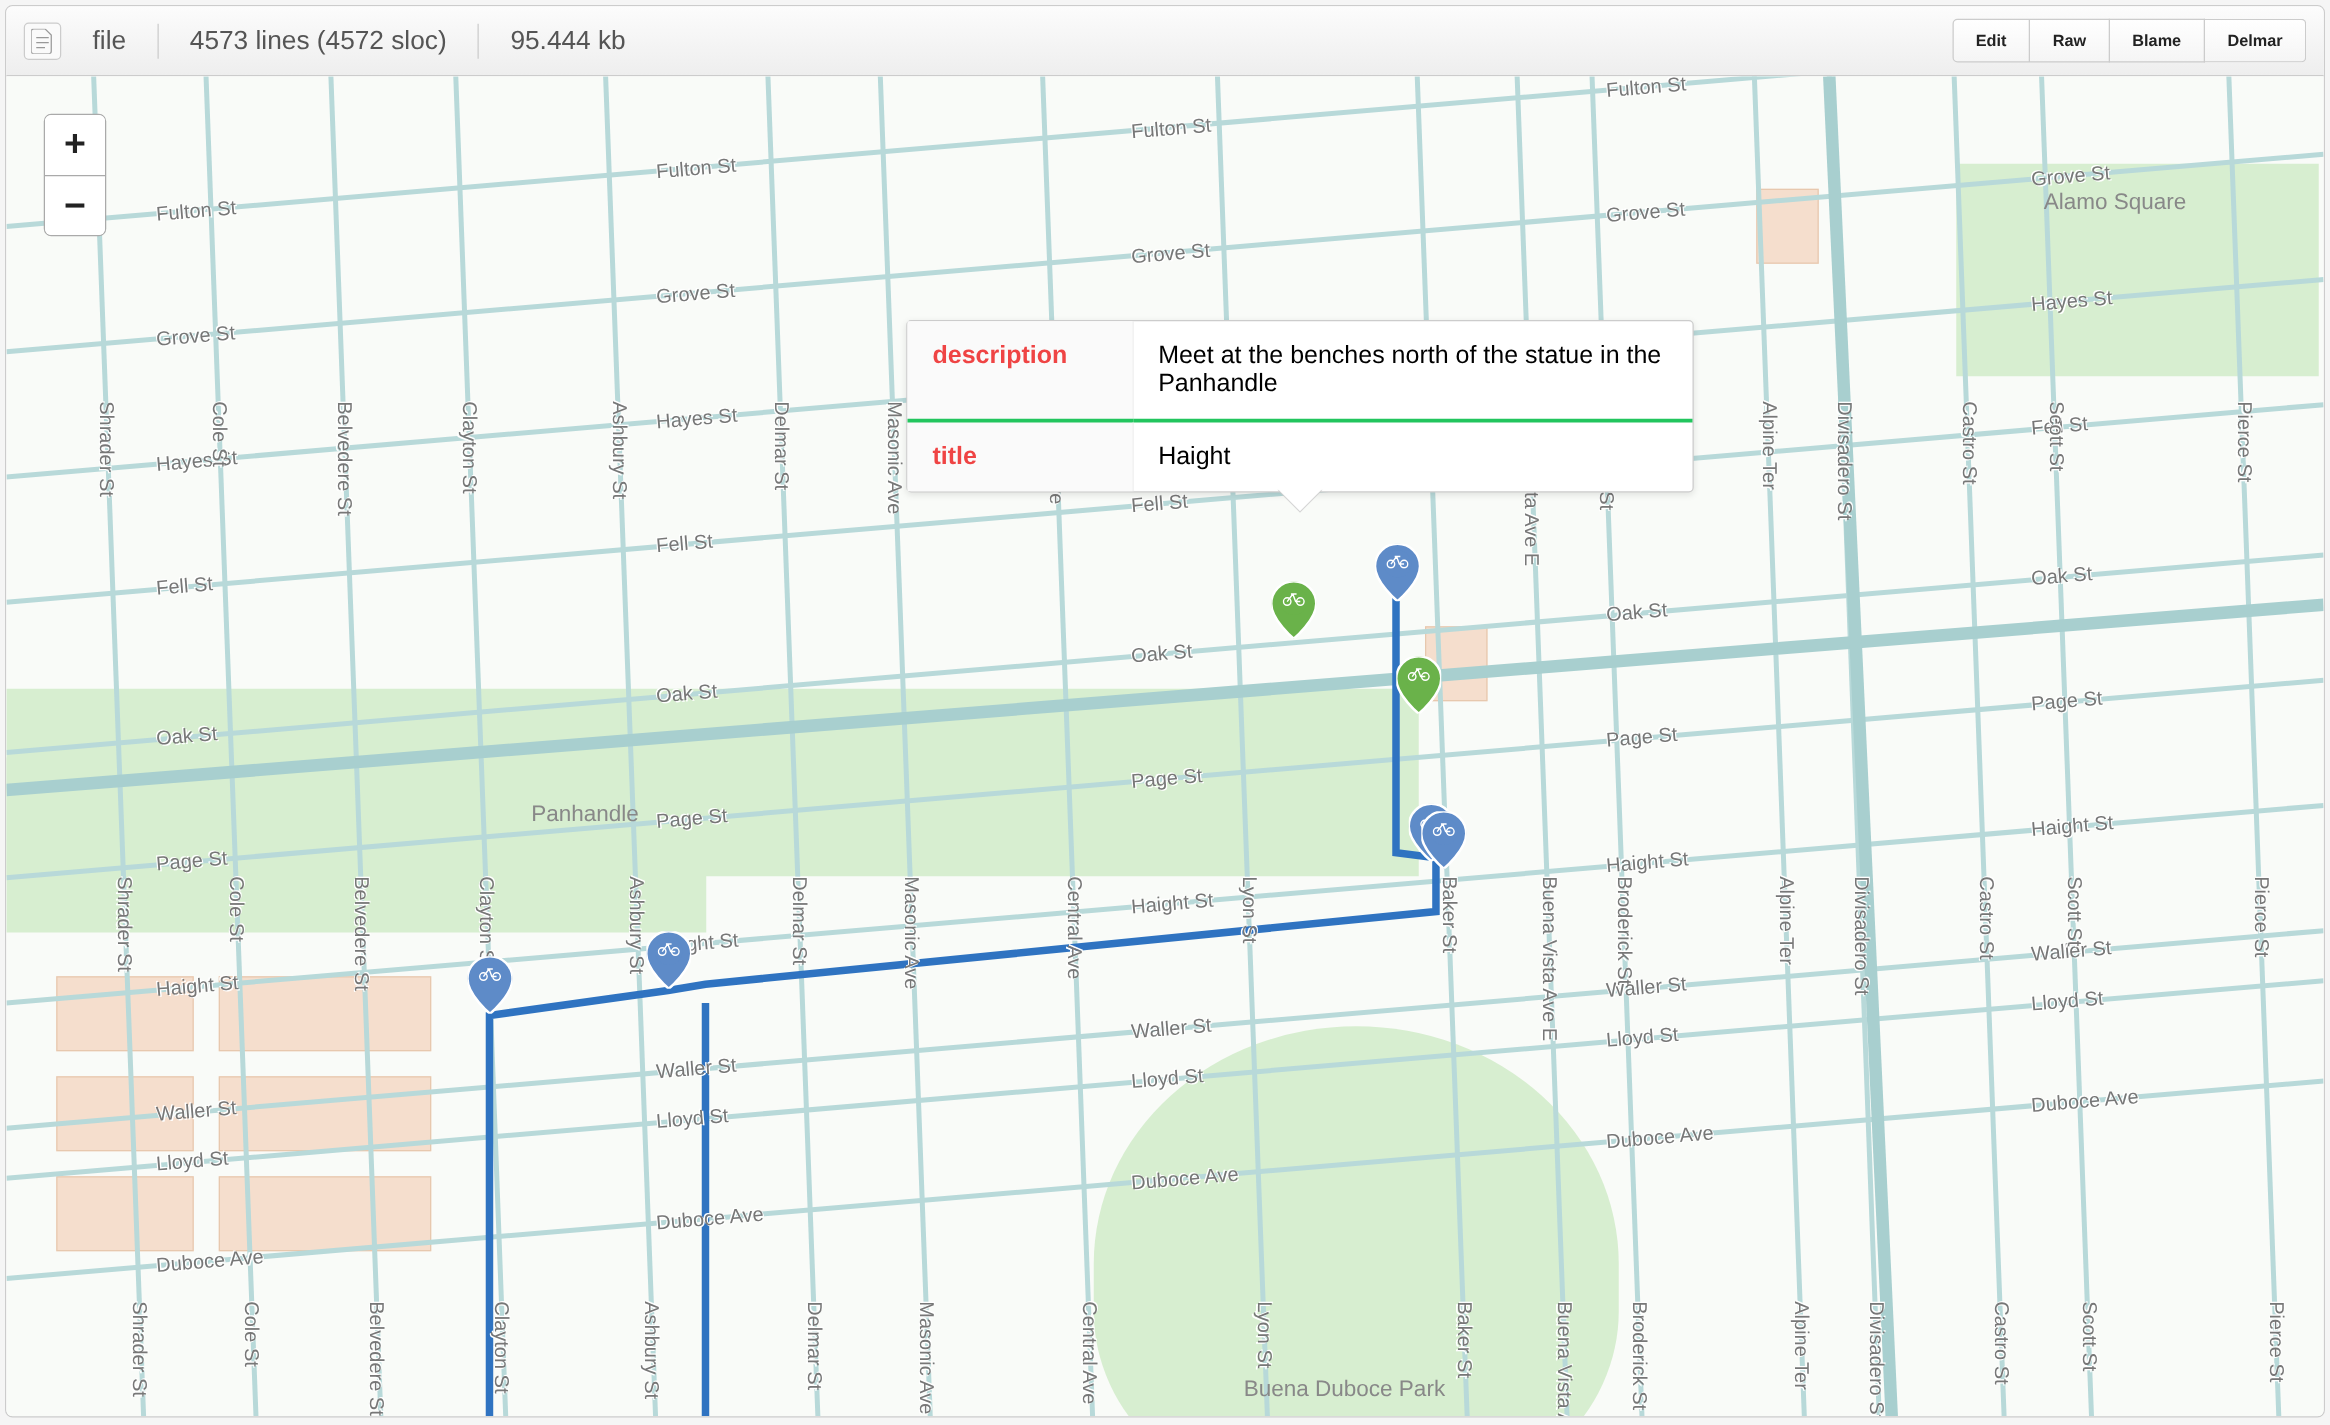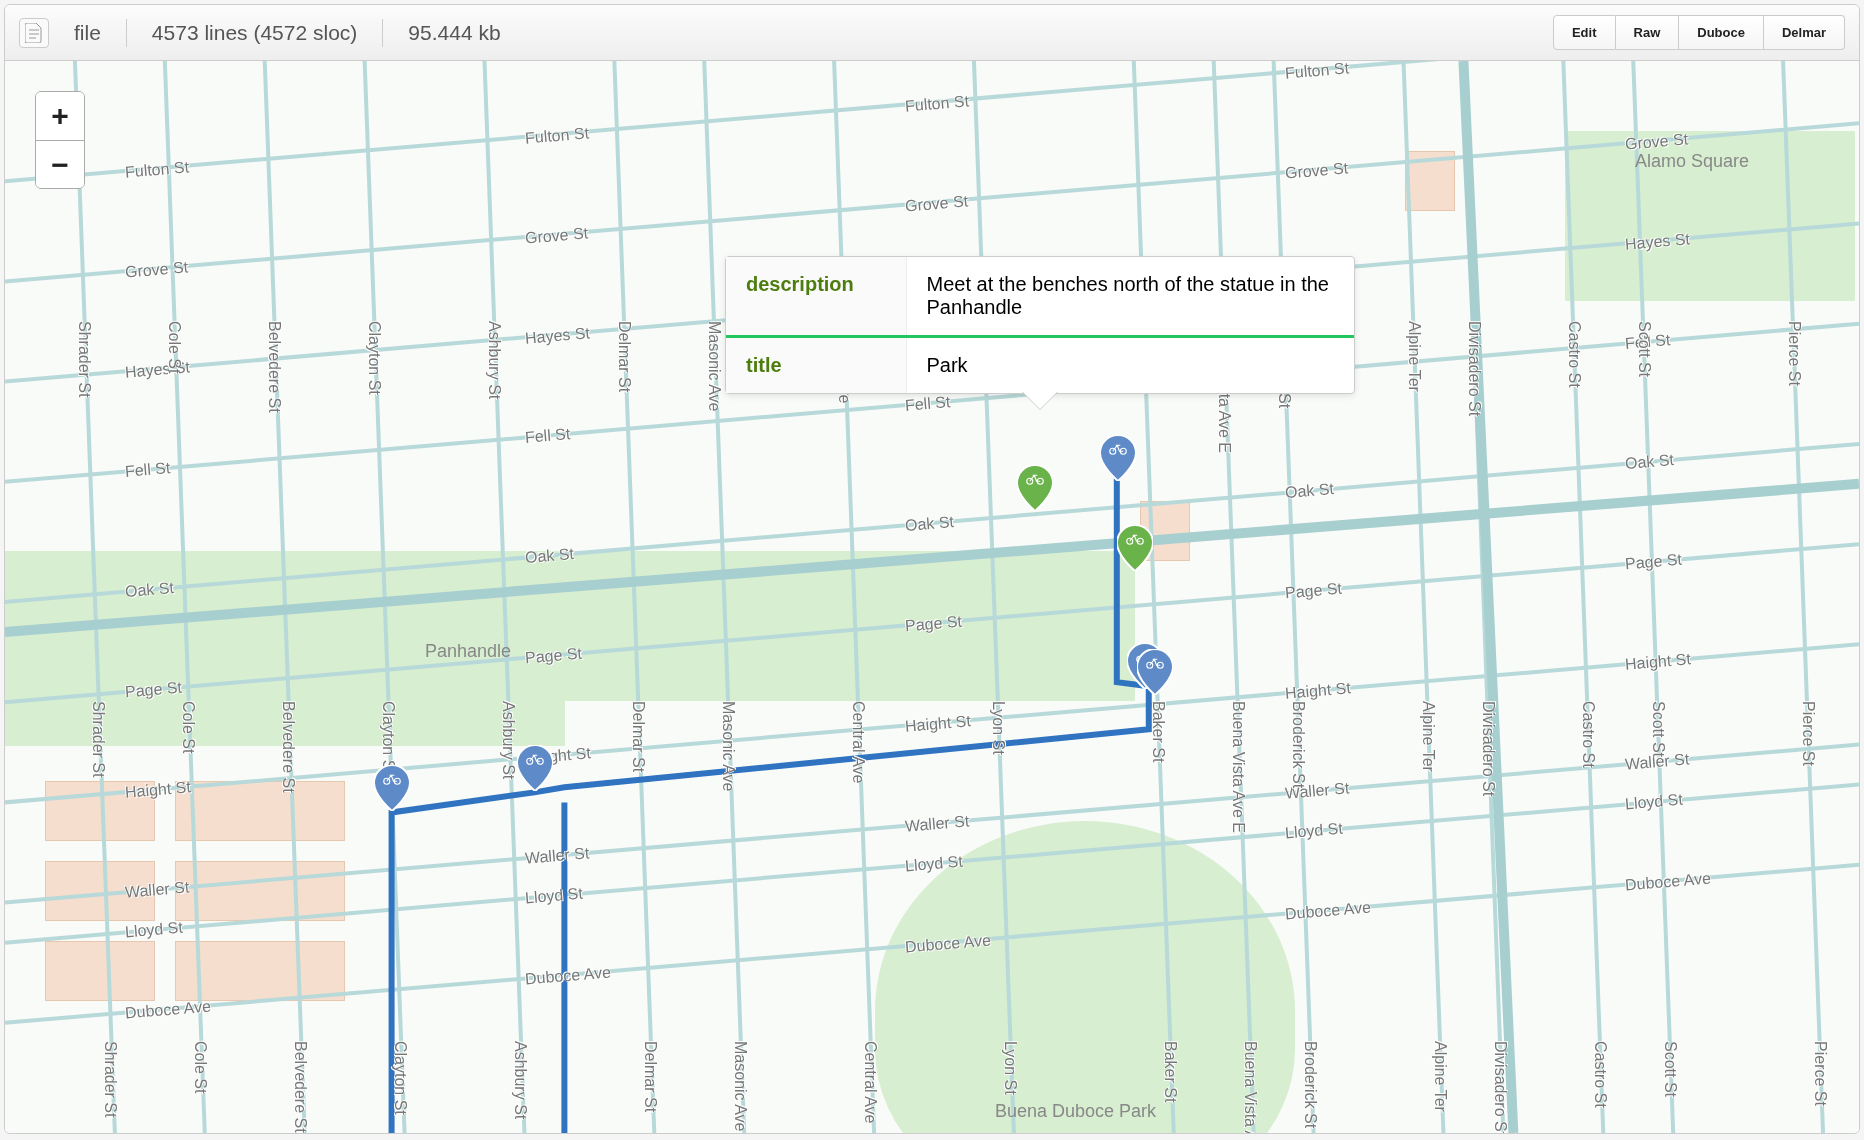--- a/index.html
+++ b/index.html
@@ -96,21 +96,21 @@
   .popup {
     position:absolute; left:720px; top:195px;
     width:630px;
     background:#fff; border:1px solid #ccc; border-radius:4px;
     box-shadow:0 2px 6px rgba(0,0,0,.1);
     font-size:20px;
   }
   .popup table { width:100%; border-collapse: collapse; }
   .popup td { padding:16px 20px; vertical-align:top; }
   .popup tr + tr td { border-top:3px solid #22c55e; }
-  .popup td.key { font-weight:700; width:180px; color:#4d7c0f; background:#fafafa; border-right:1px solid #eee;}
+  .popup td.key { font-weight:700; width:180px; color:#ef4444; background:#fafafa; border-right:1px solid #eee;}
   .popup-tail {
     position:absolute; left:50%; bottom:-16px; transform:translateX(-50%);
     width:0; height:0; border-left:18px solid transparent; border-right:18px solid transparent;
     border-top:18px solid #fff;
     filter: drop-shadow(0 1px 0 #ccc);
   }
 </style>
 </head>
 <body>
 
@@ -125,21 +125,21 @@
     </div>
     <span>file</span>
     <div class="sep"></div>
     <span>4573 lines (4572 sloc)</span>
     <div class="sep"></div>
     <span>95.444 kb</span>
     <div class="spacer"></div>
     <div class="btn-group">
       <button class="btn">Edit</button>
       <button class="btn">Raw</button>
-      <button class="btn">Duboce</button>
+      <button class="btn">Blame</button>
       <button class="btn">Delmar</button>
     </div>
   </div>
 
   <div class="map-wrap">
     <div class="map-bg">
 
       <div class="park-strip" style="left:0; top:490px; width:1130px; height:150px;"></div>
       <div class="park-strip" style="left:0; top:545px; width:560px; height:140px;"></div>
       <div class="bigpark" style="left:870px; top:760px; width:420px; height:380px;"></div>
@@ -401,21 +401,21 @@
 
     <div class="popup">
       <table>
         <tbody>
             <tr>
           <td class="key">description</td>
           <td>Meet at the benches north of the statue in the Panhandle</td>
         </tr>
         <tr>
           <td class="key">title</td>
-          <td>Park</td>
+          <td>Haight</td>
         </tr>
       </tbody>
         </table>
       <div class="popup-tail"></div>
     </div>
 
     <div class="zoom">
       <button>+</button>
       <button>−</button>
     </div>

